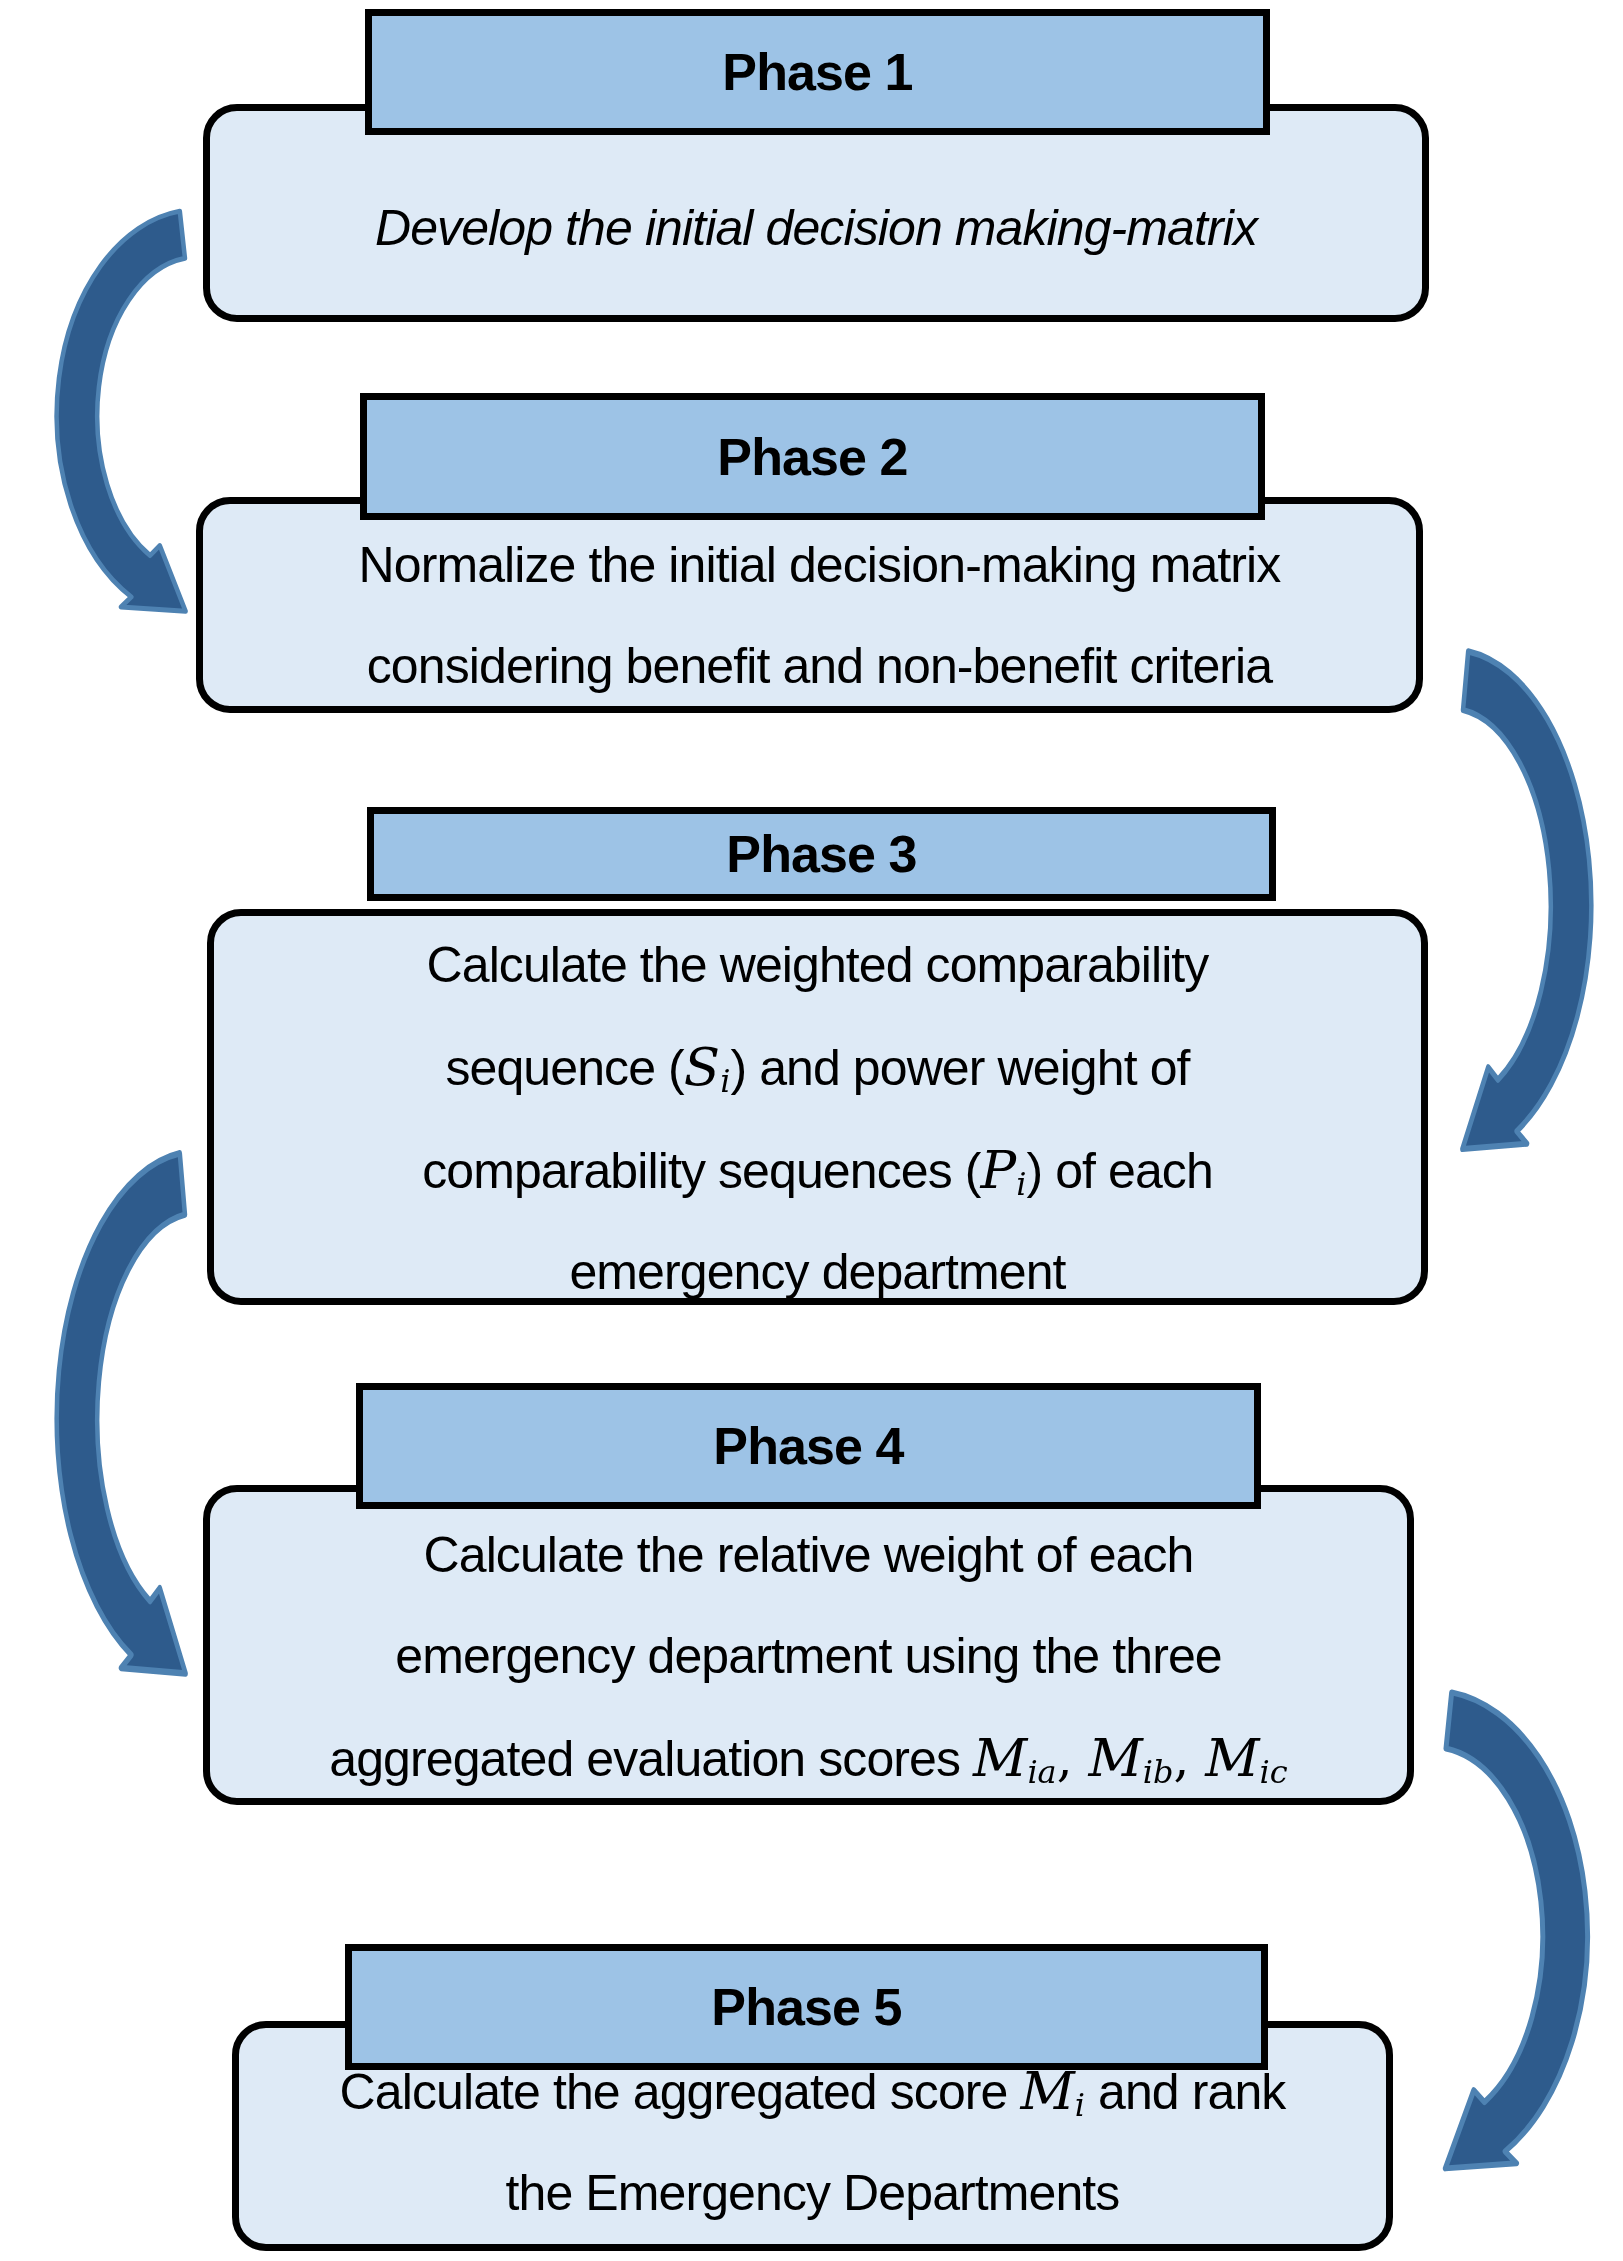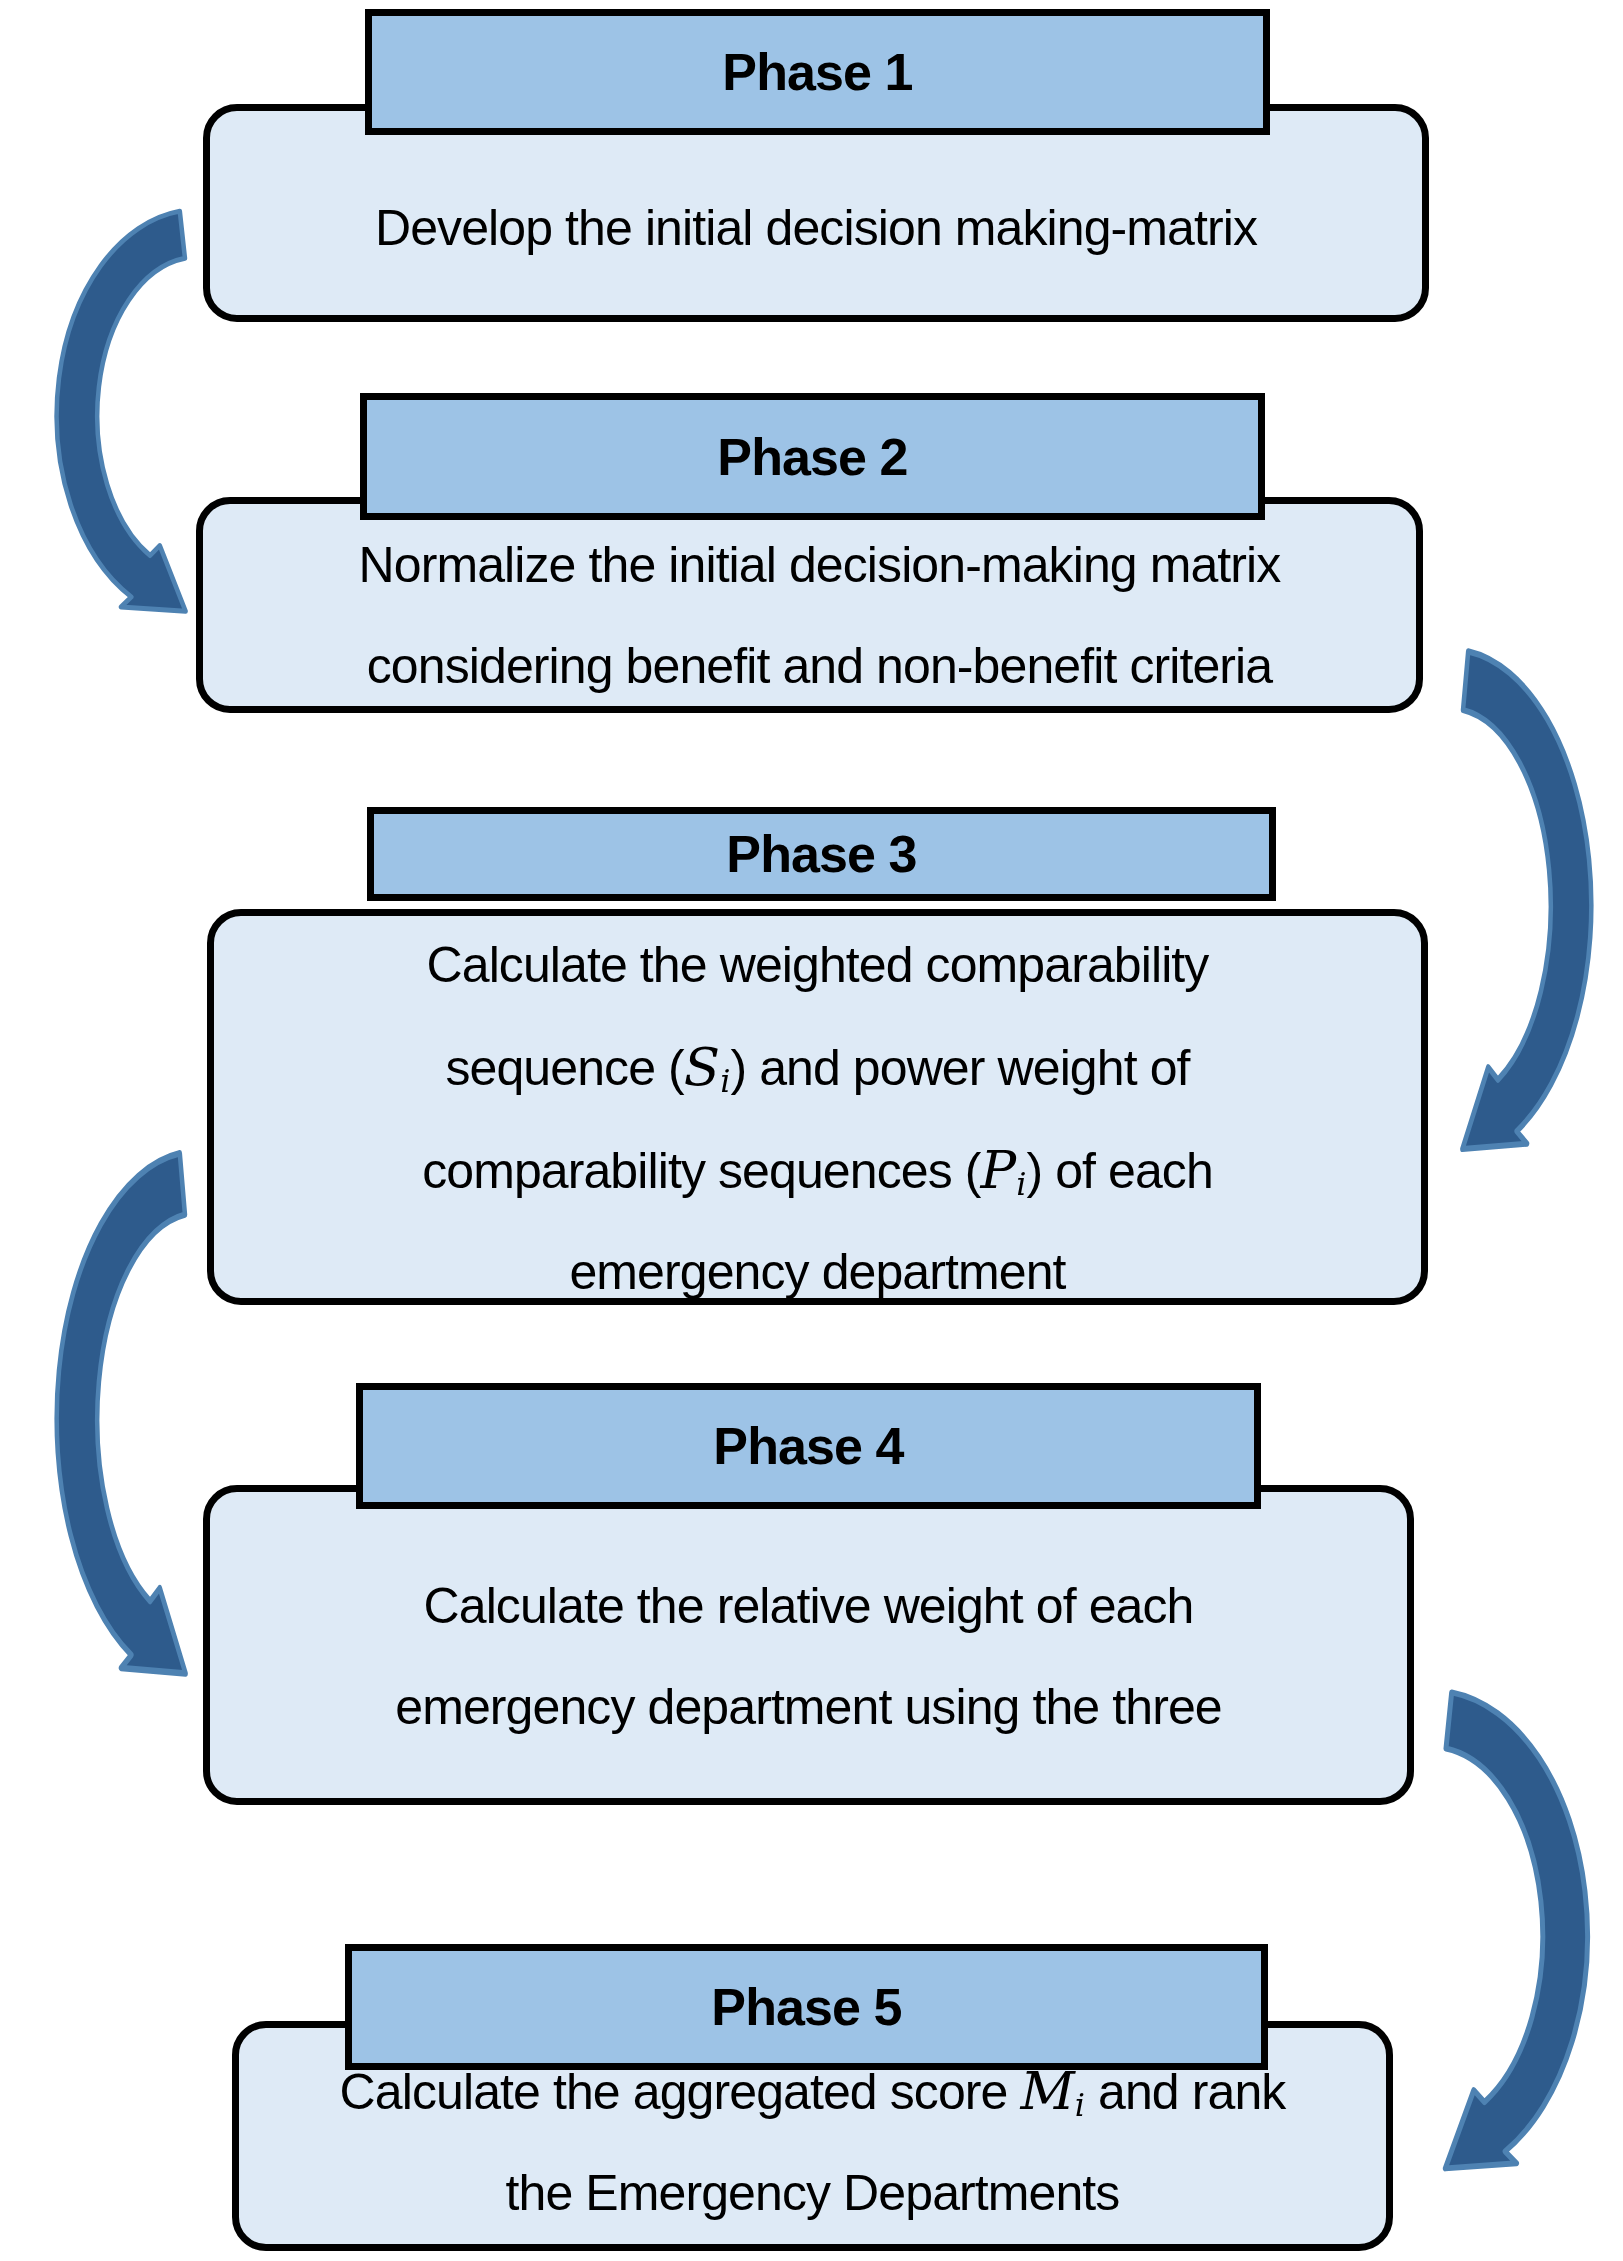--- a/index.html
+++ b/index.html
@@ -76,21 +76,21 @@
     display: block;
     width: 100%;
     height: 100%;
   }
   .arrow.right svg {
     transform: scaleX(-1);
   }
 
   
   .h1 { left: 349px;  top: 9px;   width: 905px; height: 126px; }
-  .b1 { left: 187px;  top: 104px;  width: 1226px; height: 218px; padding-top: 31.5px; }
+  .b1 { left: 187px;  top: 104px;  width: 1226px; height: 218px; padding-top: 31.5px; font-style: italic; }
   .h2 { left: 344px;  top: 393px;  width: 905px; height: 127px; }
   .b2 { left: 180px;  top: 497px;  width: 1227px; height: 216px; padding-top: 22.5px; padding-left: 20px; }
   .h3 { left: 351px;  top: 807px;  width: 909px; height: 94px; }
   .b3 { left: 191px;  top: 909px; width: 1221px; height: 396px; padding-top: 24px; }
   .h4 { left: 340px;  top: 1383px; width: 905px; height: 126px; }
   .b4 { left: 187px;  top: 1485px; width: 1211px; height: 320px; padding-top: 24px; }
   .h5 { left: 329px;  top: 1944px; width: 923px; height: 126px; }
   .b5 { left: 216px;  top: 2021px; width: 1161px; height: 230px; padding-top: 50px; justify-content: flex-end; }
 
   .arrow-a { left: 22.5px;   top: 194px;  width: 155px; height: 443px; }
@@ -149,20 +149,23 @@
       <path d="M218 24 A218 288 0 0 0 143 564 L127 578 L227 584 L187 492 L172 506 A155 222 0 0 1 226 90 Z" stroke-width="7" stroke-linejoin="round" fill="#2E5B8C" stroke="#4E82B2"></path>
     </svg>
   </div>
 
   <div class="phase-header h4">
     <span>Phase 4</span>
   </div>
   <div class="phase-body b4">
     <span class="line">Calculate the relative weight of each</span>
     <span class="line">emergency department using the three</span>
+    <span class="line">
+      <span>aggregated evaluation scores </span><span class="math"><span class="var">M</span><sub>ia</sub></span><span class="sep">, </span><span class="math"><span class="var">M</span><sub>ib</sub></span><span class="sep">, </span><span class="math"><span class="var">M</span><sub>ic</sub></span>
+    </span>
   </div>
 
   <div class="arrow right arrow-d">
     <svg viewBox="0 0 240 620" preserveAspectRatio="none" aria-hidden="true">
       <path d="M218 24 A218 288 0 0 0 143 564 L127 578 L227 584 L187 492 L172 506 A155 222 0 0 1 226 90 Z" stroke-width="7" stroke-linejoin="round" fill="#2E5B8C" stroke="#4E82B2"></path>
     </svg>
   </div>
 
   <div class="phase-header h5">
     <span>Phase 5</span>

